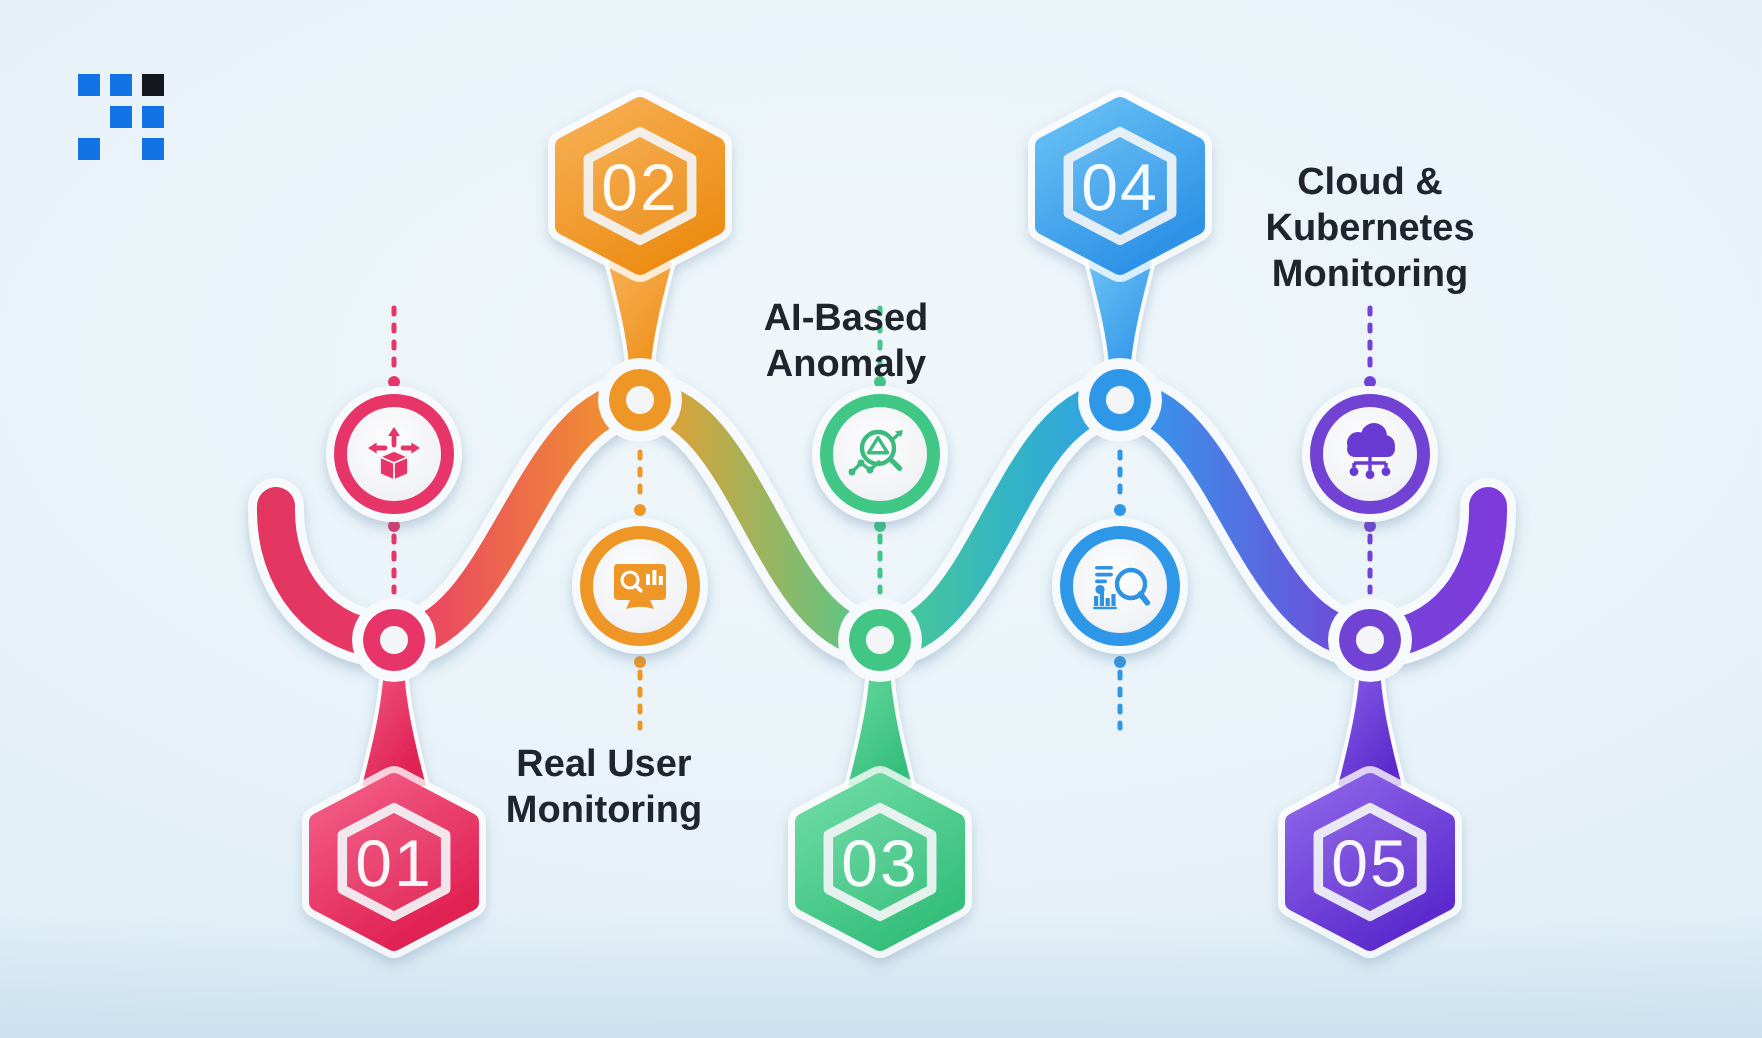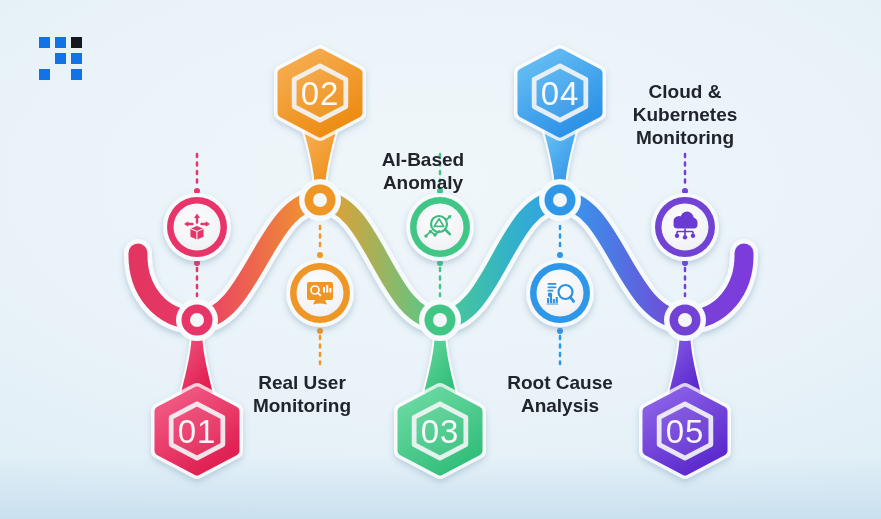--- a/index.html
+++ b/index.html
@@ -307,19 +307,17 @@
         <circle cx="8" cy="8.8" r="2.2"></circle>
         <circle cx="0" cy="10.3" r="2.2"></circle>
       </g>
     </g>
   </svg>
 
   <div class="lbl" id="lbl2">Real User
 Monitoring</div>
   <div class="lbl" id="lbl3">AI-Based
 Anomaly</div>
-  <div class="lbl" id="lbl4">Root Cause
-Analysis</div>
   <div class="lbl" id="lbl5">Cloud &amp;
 Kubernetes
 Monitoring</div>
 
 </div>
 
 </body></html>

